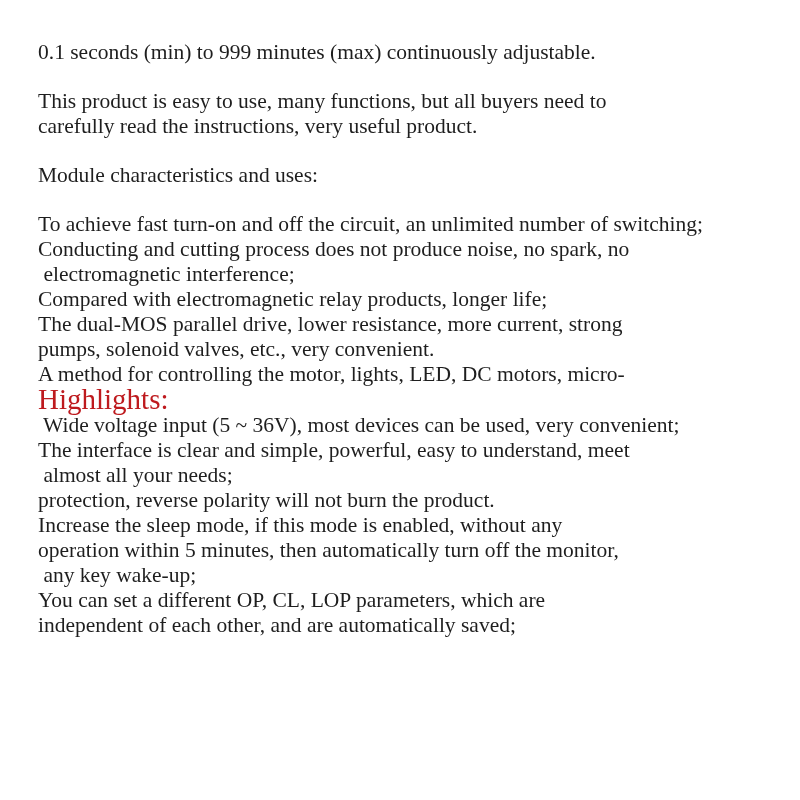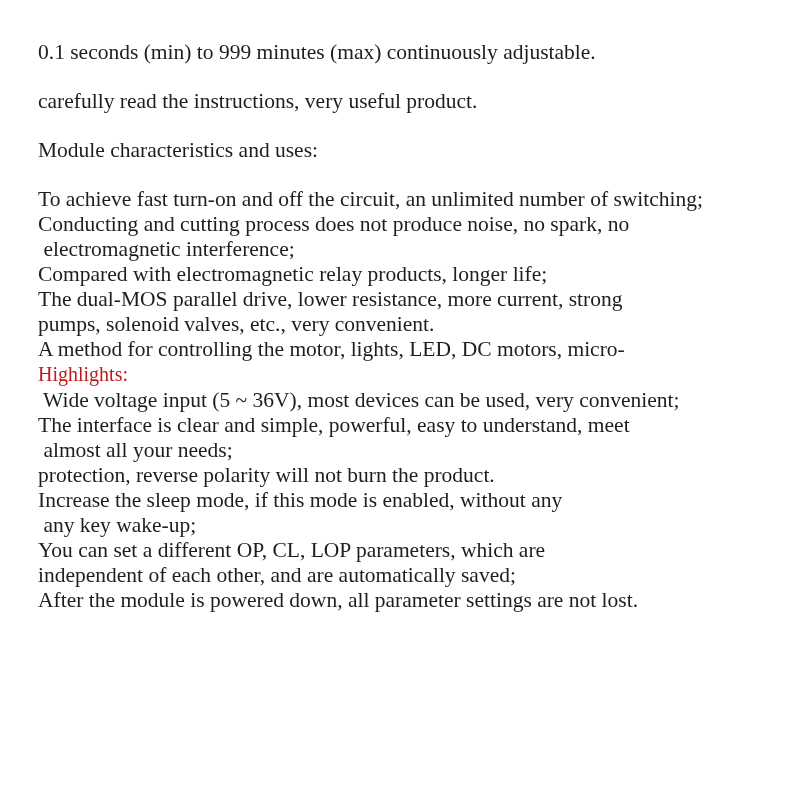--- a/index.html
+++ b/index.html
@@ -17,34 +17,35 @@
     font-family: "Liberation Serif", "DejaVu Serif", serif;
     font-size: 21.5px;
     line-height: 25px;
     color: var(--text-color, #1e1e1e);
   }
   .block { margin-top: 24px; }
   .block:first-child { margin-top: 0; }
   .block.heading {
     margin-top: -2px;
     color: var(--highlight-color, #be1a1e);
-    font-size: 20px;
+    font-size: 29px;
     line-height: 28px;
   }
   .block.heading + .block { margin-top: 0; }
   .line { white-space: pre; }
 </style>
 </head>
 <body style="background: rgb(255, 255, 255);">
 
 <div class="doc" id="doc-root">
     <div class="block paragraph">
       <div class="line">0.1 seconds (min) to 999 minutes (max) continuously adjustable.</div>
     </div>
     <div class="block paragraph">
+      <div class="line">This product is easy to use, many functions, but all buyers need to</div>
       <div class="line">carefully read the instructions, very useful product.</div>
     </div>
     <div class="block paragraph">
       <div class="line">Module characteristics and uses:</div>
     </div>
     <div class="block paragraph">
       <div class="line">To achieve fast turn-on and off the circuit, an unlimited number of switching;</div>
       <div class="line">Conducting and cutting process does not produce noise, no spark, no</div>
       <div class="line"> electromagnetic interference;</div>
       <div class="line">Compared with electromagnetic relay products, longer life;</div>
@@ -54,18 +55,18 @@
     </div>
     <div class="block heading">
       <div class="line">Highlights:</div>
     </div>
     <div class="block paragraph">
       <div class="line"> Wide voltage input (5 ~ 36V), most devices can be used, very convenient;</div>
       <div class="line">The interface is clear and simple, powerful, easy to understand, meet</div>
       <div class="line"> almost all your needs;</div>
       <div class="line">protection, reverse polarity will not burn the product.</div>
       <div class="line">Increase the sleep mode, if this mode is enabled, without any</div>
+      <div class="line">operation within 5 minutes, then automatically turn off the monitor,</div>
       <div class="line"> any key wake-up;</div>
       <div class="line">You can set a different OP, CL, LOP parameters, which are</div>
       <div class="line">independent of each other, and are automatically saved;</div>
-      <div class="line">After the module is powered down, all parameter settings are not lost.</div>
     </div>
   </div>
 
 </body></html>

